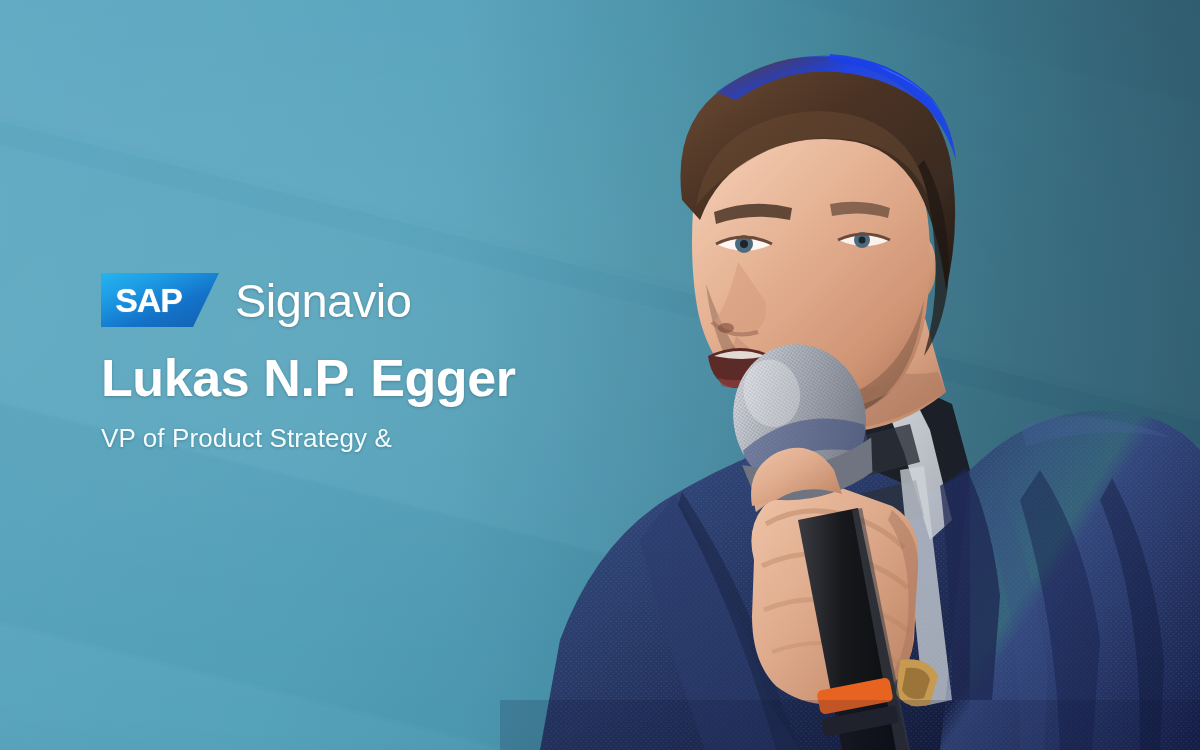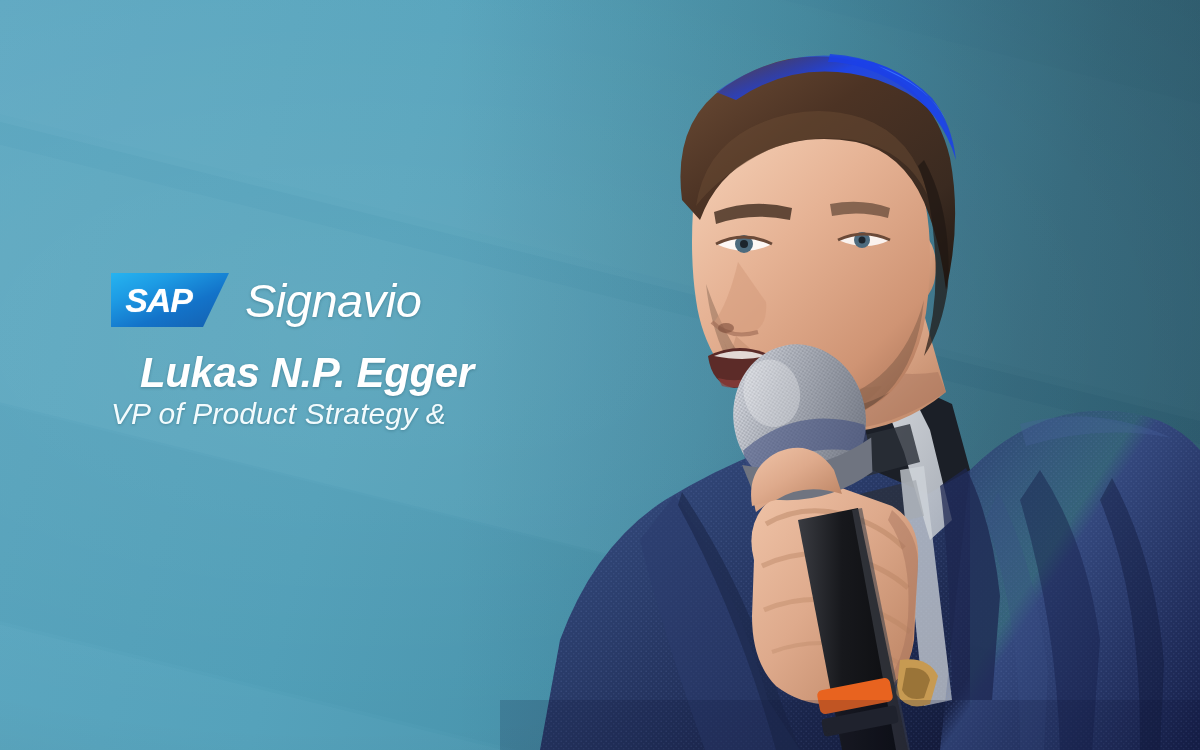--- a/index.html
+++ b/index.html
@@ -49,23 +49,22 @@
 
   
   #photo {
     position:absolute; right:0; top:0;
     width:700px; height:750px;
   }
   #photo svg { display:block; width:700px; height:750px; }
 
   
   #overlay {
-    position:absolute; left:111px; top:272px;
+    position:absolute; left:101px; top:272px;
     width:470px;
-    font-style:italic;
   }
 
   .brand-row {
     display:flex; align-items:center; gap:16px;
     height:56px;
   }
 
   
   .sap-logo {
     position:relative;
@@ -97,33 +96,32 @@
     font-weight:normal;
     line-height:1;
     letter-spacing:-.5px;
     white-space:nowrap;
     text-shadow:0 1px 3px rgba(10,50,65,.30);
   }
 
   .person-name {
     margin-top:24px;
     color:#ffffff;
-    font-size:42px;
+    font-size:52px;
     font-weight:bold;
     line-height:1.02;
     letter-spacing:-.4px;
     white-space:nowrap;
     text-shadow:0 1px 3px rgba(10,50,65,.30);
-    margin-left:29px;
   }
 
   .person-title {
-    margin-top:2px;
+    margin-top:18px;
     color:#f2fbfd;
-    font-size:30px;
+    font-size:26px;
     font-weight:normal;
     line-height:1.16;
     letter-spacing:.1px;
     max-width:392px;
     text-shadow:0 1px 3px rgba(10,50,65,.28);
   }
 </style>
 </head>
 <body>
 

